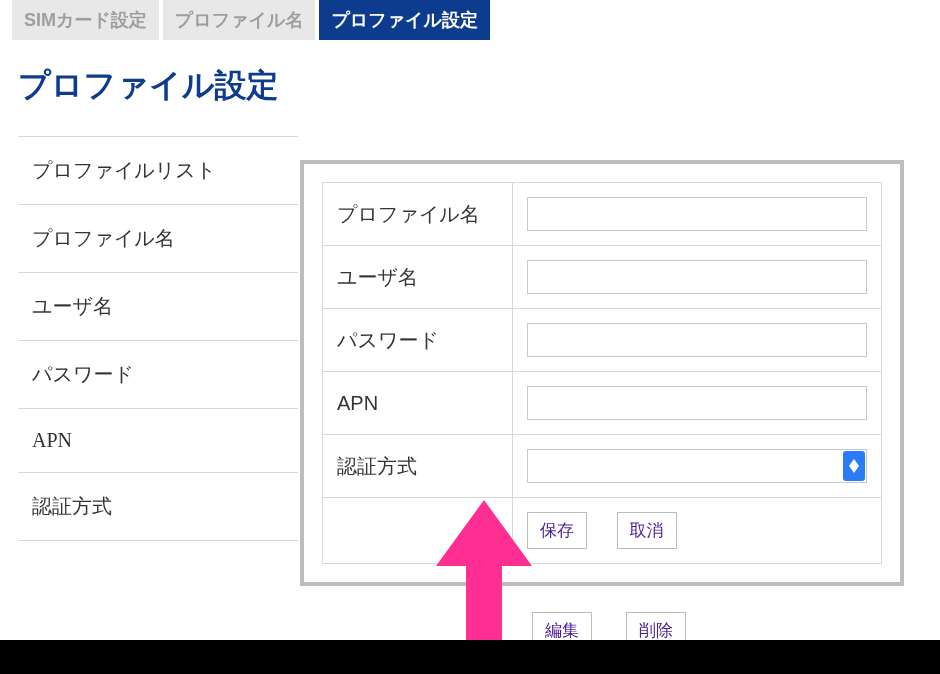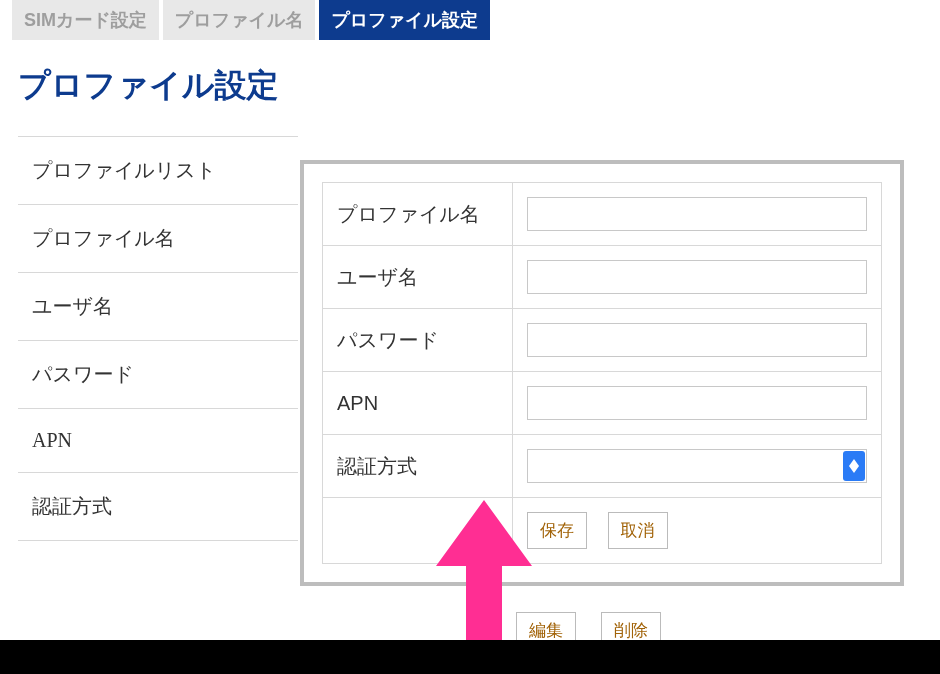--- a/index.html
+++ b/index.html
@@ -113,28 +113,28 @@
     .actions-cell {
       text-align: left;
       padding-left: 14px;
     }
     .btn {
       display: inline-block;
       border: 1px solid #bbb;
       background: #fff;
       padding: 6px 12px;
       font-size: 17px;
-      color: #a16207;
-      margin-right: 15px;
+      color: #4c1d95;
+      margin-right: 24px;
       cursor: pointer;
     }
     .hidden-buttons {
       position: absolute;
       top: 612px;
-      left: 516px;
+      left: 532px;
       display: flex;
       gap: 10px;
       align-items: center;
     }
     .arrow-annot {
       position: absolute;
       top: 500px;
       left: 436px;
       pointer-events: none;
     }

